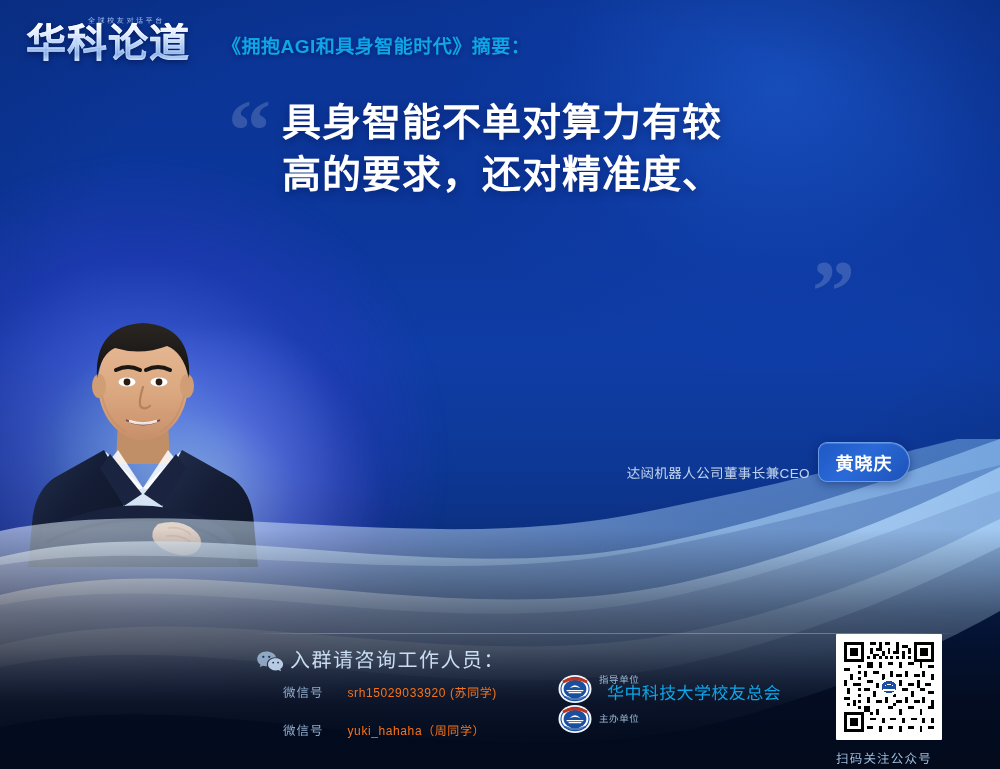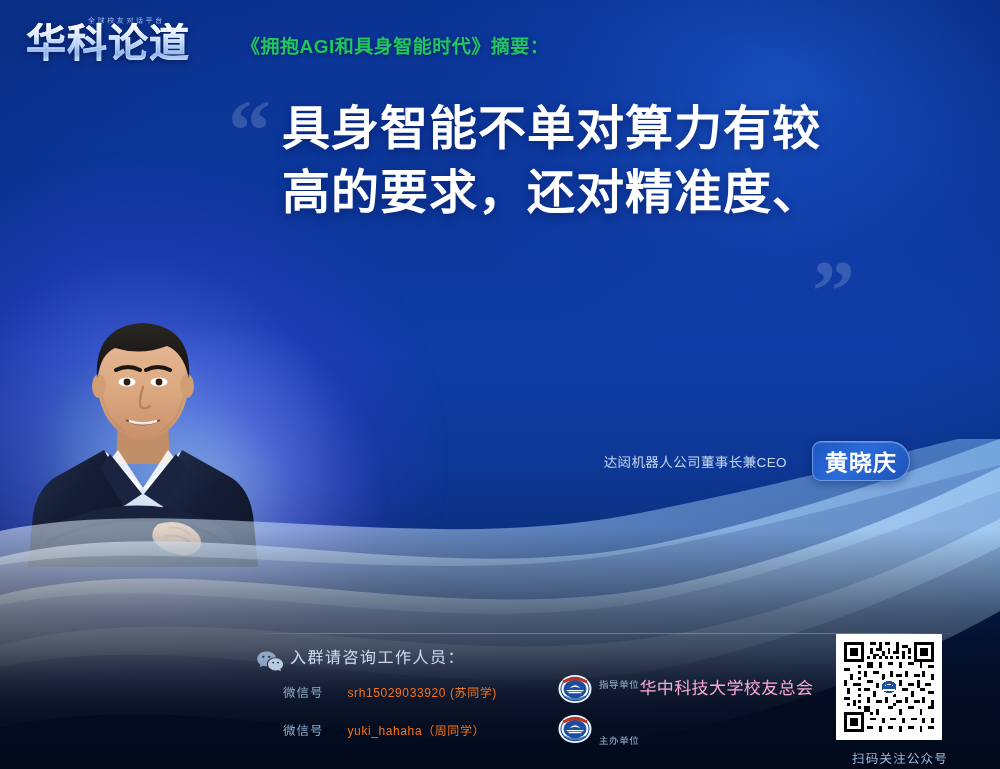--- a/index.html
+++ b/index.html
@@ -52,91 +52,91 @@
   }
   .logo-main{
     position:absolute;left:0;top:8px;
     font-size:40px;font-weight:bold;letter-spacing:1px;line-height:1;white-space:nowrap;
     background:linear-gradient(180deg,#ffffff 0%,#dbe9ff 28%,#a8c8f5 56%,#7fa9e6 78%,#cfe2ff 100%);
     -webkit-background-clip:text;background-clip:text;color:transparent;
     -webkit-text-stroke:0.4px rgba(255,255,255,.25);
     filter:drop-shadow(0 2px 3px rgba(0,10,50,.55));
   }
   .header-title{
-    margin-left:25px;color:#22c55e;font-size:19px;font-weight:bold;letter-spacing:.5px;
+    margin-left:6px;color:#0ea5e9;font-size:19px;font-weight:bold;letter-spacing:.5px;
     text-shadow:0 1px 4px rgba(0,12,60,.5);
   }
 
   
   .quote-open,.quote-close{
     position:absolute;color:rgba(255,255,255,.17);
     font-family:"Liberation Serif","DejaVu Serif",serif;
     font-size:86px;line-height:1;font-weight:bold;user-select:none;
   }
   .quote-open{left:228px;top:88px;}
   .quote-close{left:812px;top:248px;}
 
   .quote{
     position:absolute;left:282px;top:97px;width:680px;
-    color:#ffffff;font-size:48px;font-weight:bold;line-height:1.33;letter-spacing:1px;
+    color:#ffffff;font-size:39px;font-weight:bold;line-height:1.33;letter-spacing:1px;
     text-shadow:0 3px 10px rgba(0,15,70,.45);
   }
   .quote div{white-space:nowrap;}
 
   
   .portrait{position:absolute;left:18px;top:292px;width:250px;height:275px;}
 
   
   .speaker{
     position:absolute;left:560px;top:440px;width:350px;height:42px;
-    display:flex;align-items:center;justify-content:flex-end;gap:25px;
+    display:flex;align-items:flex-end;justify-content:flex-end;gap:8px;
   }
   .speaker-title{
     color:#cfe0f5;font-size:13.5px;letter-spacing:.4px;opacity:.92;white-space:nowrap;
   }
   .speaker-badge{
     display:flex;align-items:center;justify-content:center;
     min-width:92px;height:40px;padding:0 12px;
     border-radius:9px 20px 20px 9px;
     background:linear-gradient(135deg,#1f58c4 0%,#2a6ad8 45%,#1d52b8 100%);
     border:1px solid rgba(160,205,255,.55);
     box-shadow:0 2px 10px rgba(0,20,80,.45),inset 0 1px 0 rgba(255,255,255,.18);
-    color:#ffffff;font-size:23px;font-weight:bold;letter-spacing:1px;white-space:nowrap;
+    color:#ffffff;font-size:18px;font-weight:bold;letter-spacing:1px;white-space:nowrap;
   }
 
   
   .divider{
     position:absolute;left:256px;top:633px;width:704px;height:1px;
     background:linear-gradient(90deg,rgba(150,185,235,0) 0%,rgba(150,185,235,.45) 10%,rgba(150,185,235,.45) 90%,rgba(150,185,235,0) 100%);
   }
   .footer{position:absolute;left:256px;top:640px;width:720px;height:120px;}
 
   .wechat-icon{position:absolute;left:0px;top:10px;width:28px;height:22px;}
   .footer-head{
     position:absolute;left:34px;top:4px;
-    color:#c9dcf2;font-size:16px;letter-spacing:1.5px;font-weight:normal;
+    color:#c9dcf2;font-size:20px;letter-spacing:1.5px;font-weight:normal;
   }
   .contact-row{position:absolute;left:27px;display:flex;align-items:baseline;gap:24px;white-space:nowrap;}
   .contact-row.r1{top:42px;}
   .contact-row.r2{top:80px;}
   .contact-label{color:#8fabcc;font-size:12.5px;letter-spacing:1px;}
   .contact-value{color:#f97316;font-size:12px;letter-spacing:.6px;}
 
   .org-row{position:absolute;left:302px;display:flex;align-items:center;gap:7px;}
   .org-row.o1{top:32px;}
-  .org-row.o2{top:72px;align-items:flex-end;}
-  .org-texts{display:flex;flex-direction:row;line-height:1.08;}
+  .org-row.o2{top:62px;}
+  .org-texts{display:flex;flex-direction:column;line-height:1.08;}
   .org-kind{color:#9fb9d6;font-size:9.5px;letter-spacing:.6px;}
-  .org-name{color:#f9a8d4;font-size:17px;letter-spacing:.4px;white-space:nowrap;}
+  .org-name{color:#0ea5e9;font-size:17px;letter-spacing:.4px;white-space:nowrap;margin-left:8px;}
 
   
   .qr-block{position:absolute;left:836px;top:634px;width:112px;}
   .qr-code{width:106px;height:106px;background:#ffffff;padding:5px;border-radius:1px;display:block;}
   .qr-caption{
-    margin-top:8px;text-align:right;color:#9dbada;font-size:12.5px;letter-spacing:1.2px;white-space:nowrap;
+    margin-top:8px;text-align:left;color:#9dbada;font-size:12.5px;letter-spacing:1.2px;white-space:nowrap;
   }
 </style>
 </head>
 <body>
 
 <div class="poster">
 
   <div class="bg-base"></div>
   <div class="bg-glow-topright"></div>
   <div class="bg-glow-left"></div>

